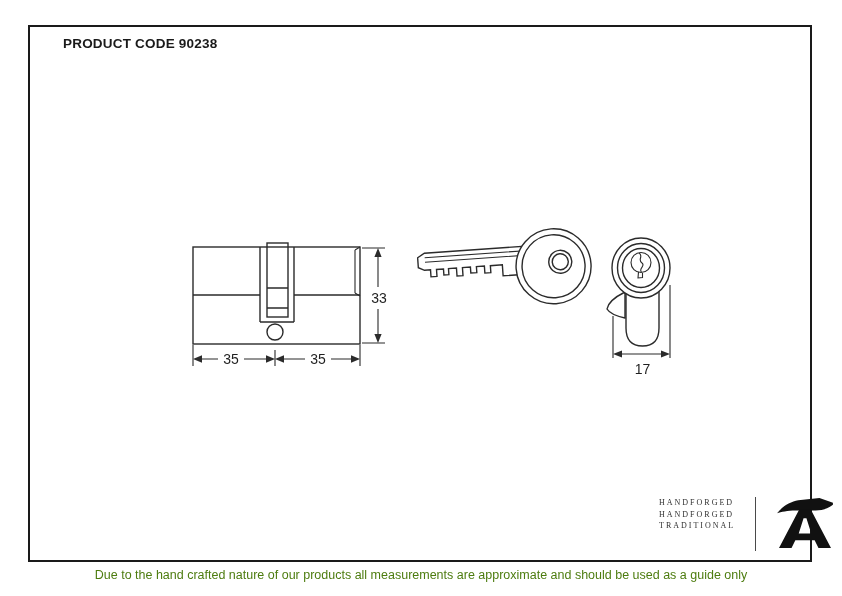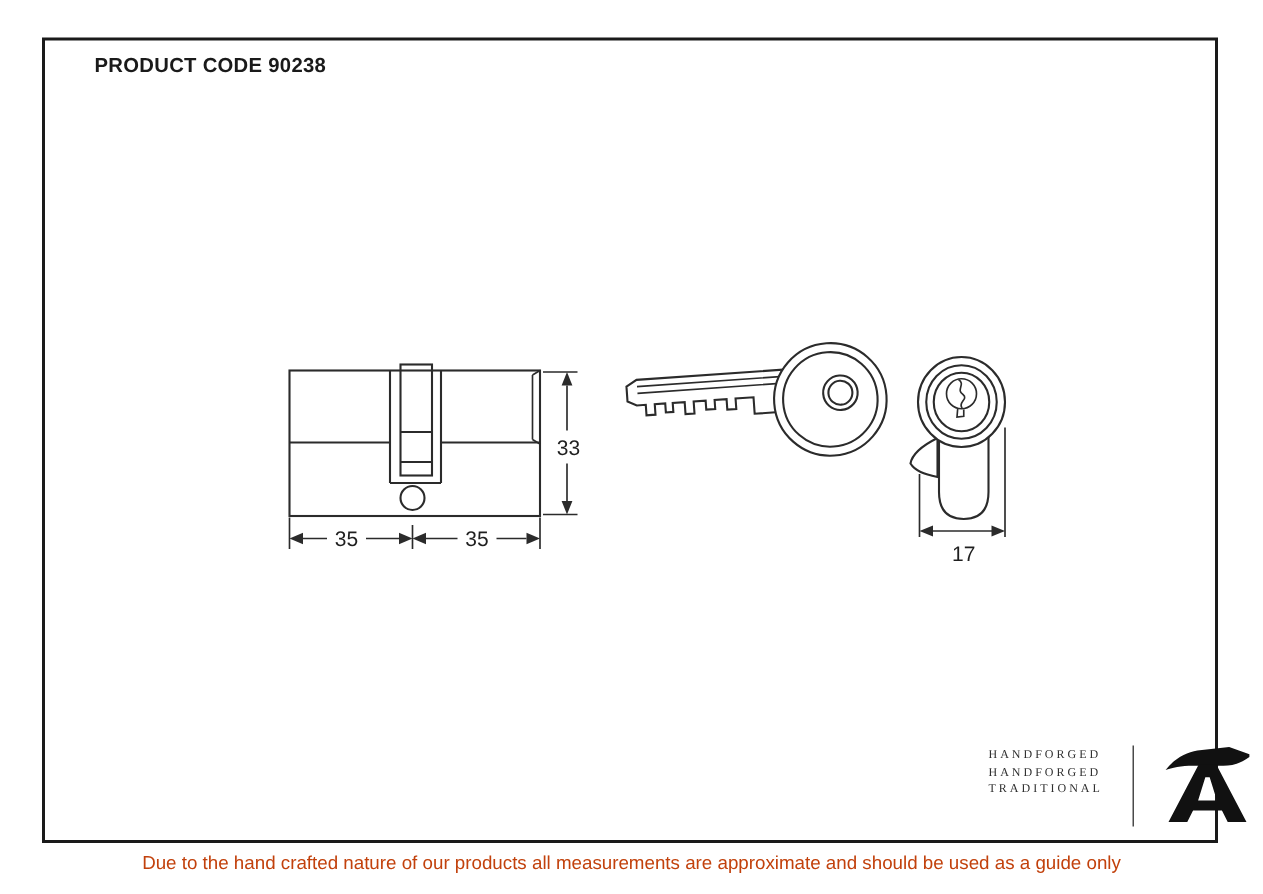--- a/index.html
+++ b/index.html
@@ -29,21 +29,21 @@
     display:flex; align-items:flex-start; gap:20px;
   }
   .tagline {
     font-family:"Liberation Serif", serif; font-size:8px; line-height:11.5px;
     letter-spacing:2px; color:#2f2f2f; white-space:nowrap;
   }
   .tagline span { display:block; }
   .brand-divider { width:1px; height:54px; background:#4a4a4a; }
   .disclaimer {
     position:absolute; left:0; top:568px; width:842px; text-align:center;
-    font-size:12.5px; color:#c2410c;
+    font-size:12.5px; color:#4d7c0f;
   }
 </style>
 </head>
 <body>
 
 <div class="sheet">
   <div class="frame">
 
     <div class="product-code">PRODUCT CODE 90238</div>
 

